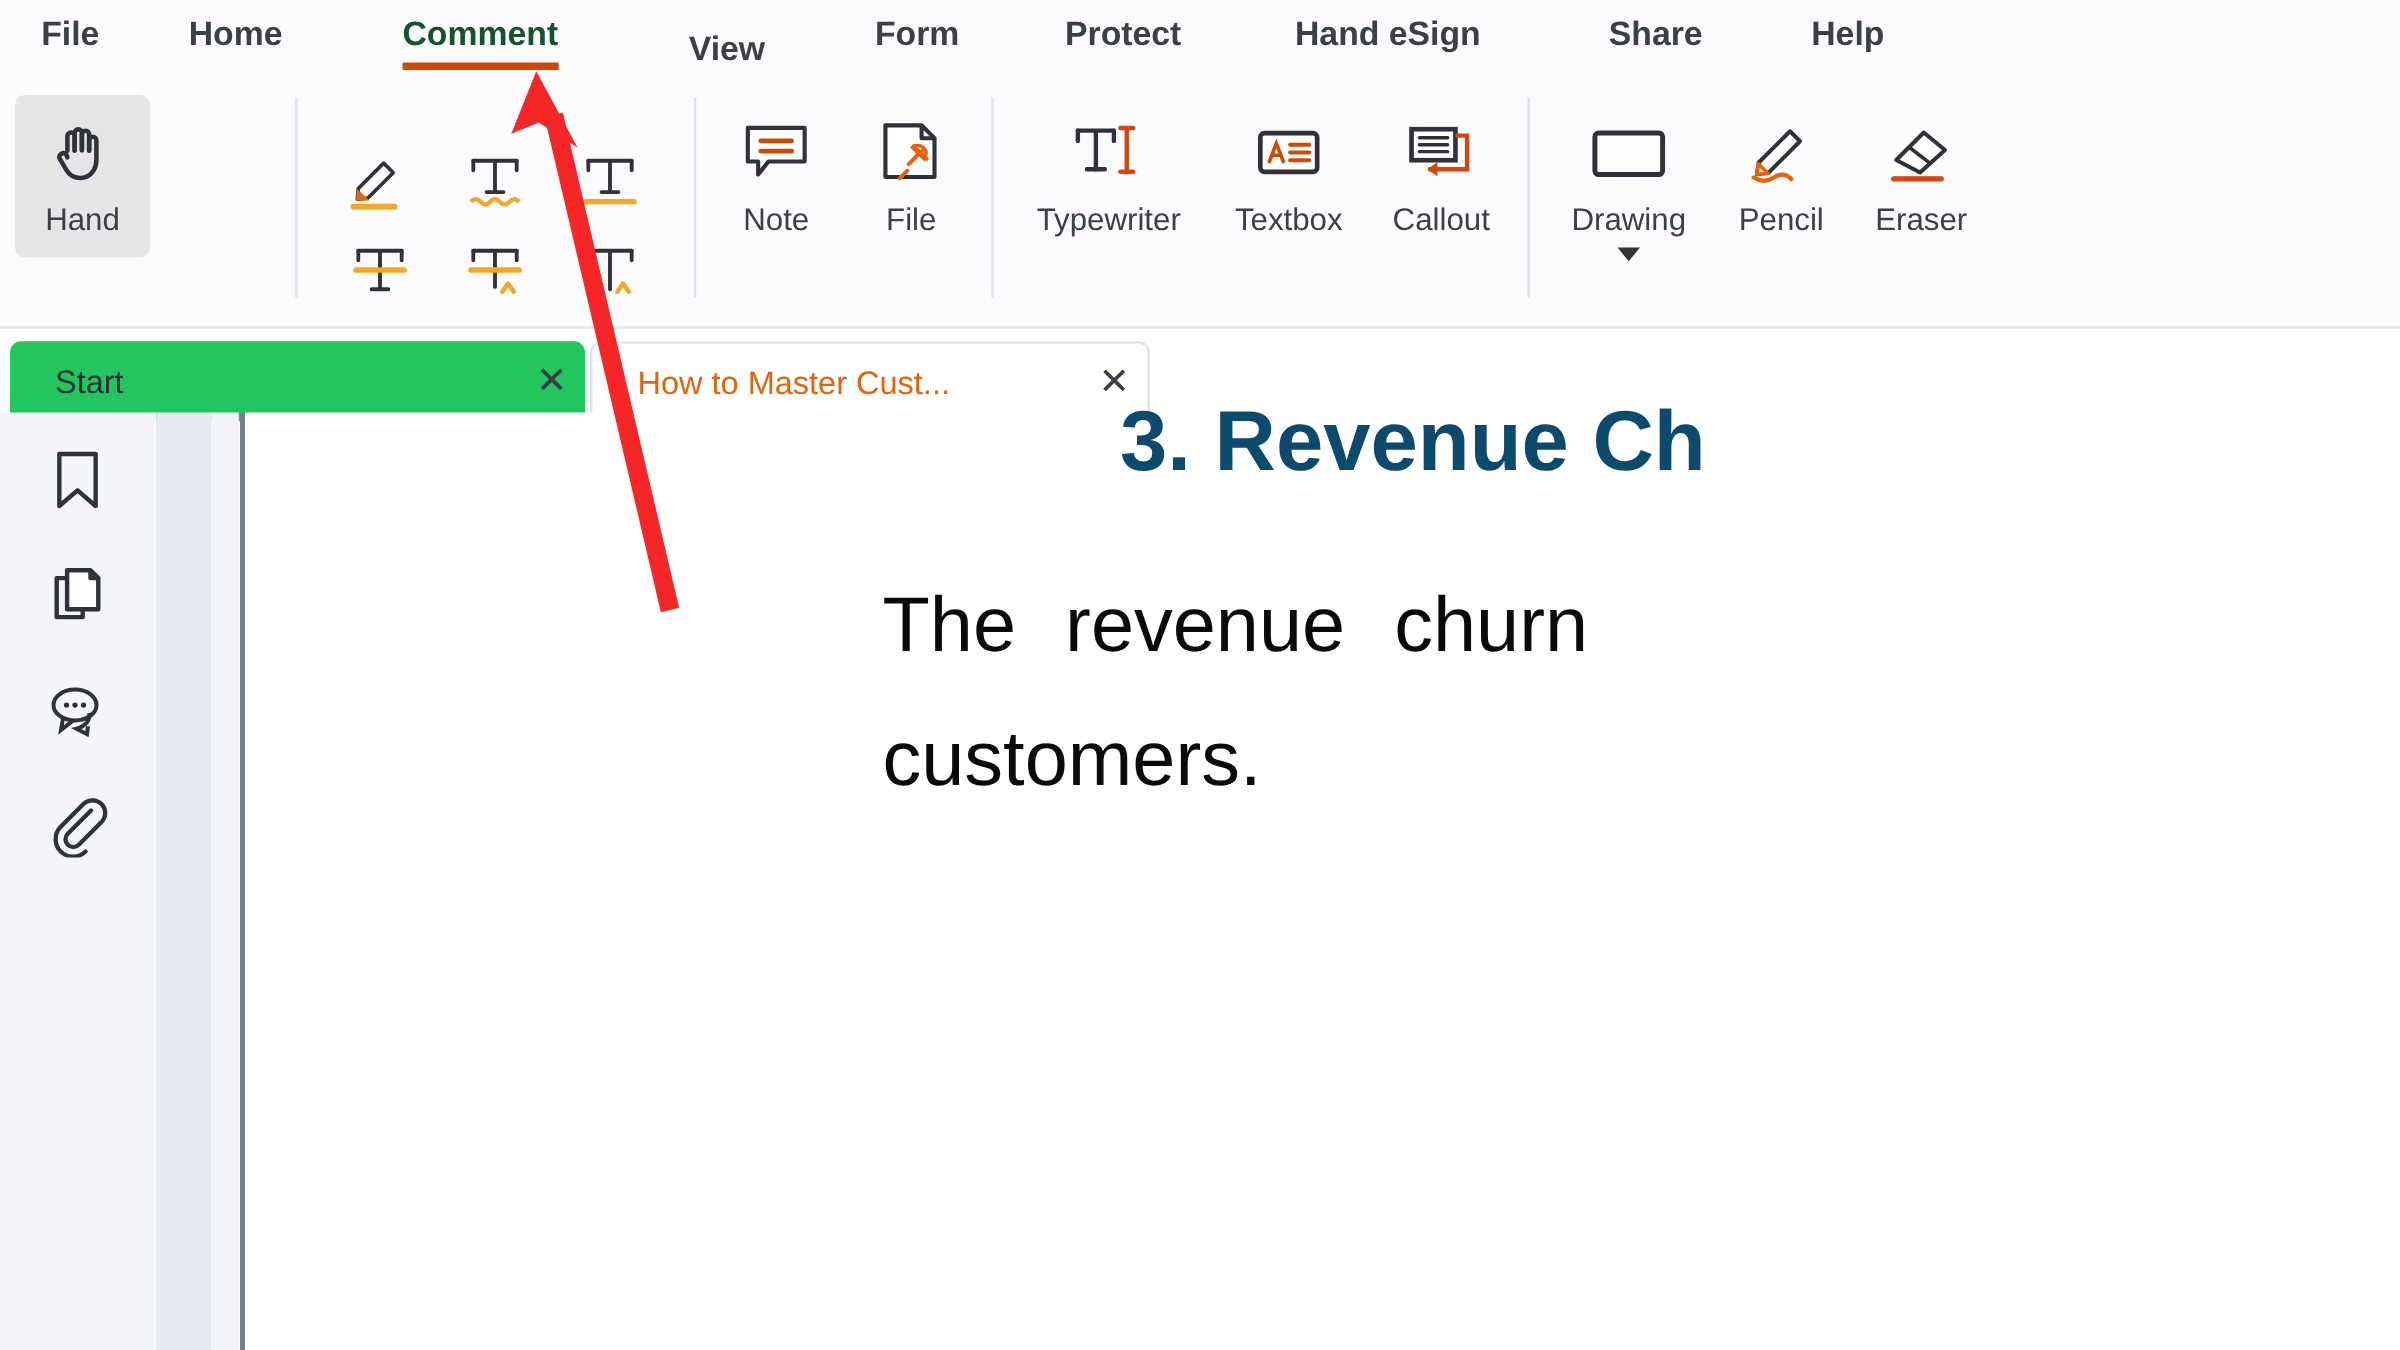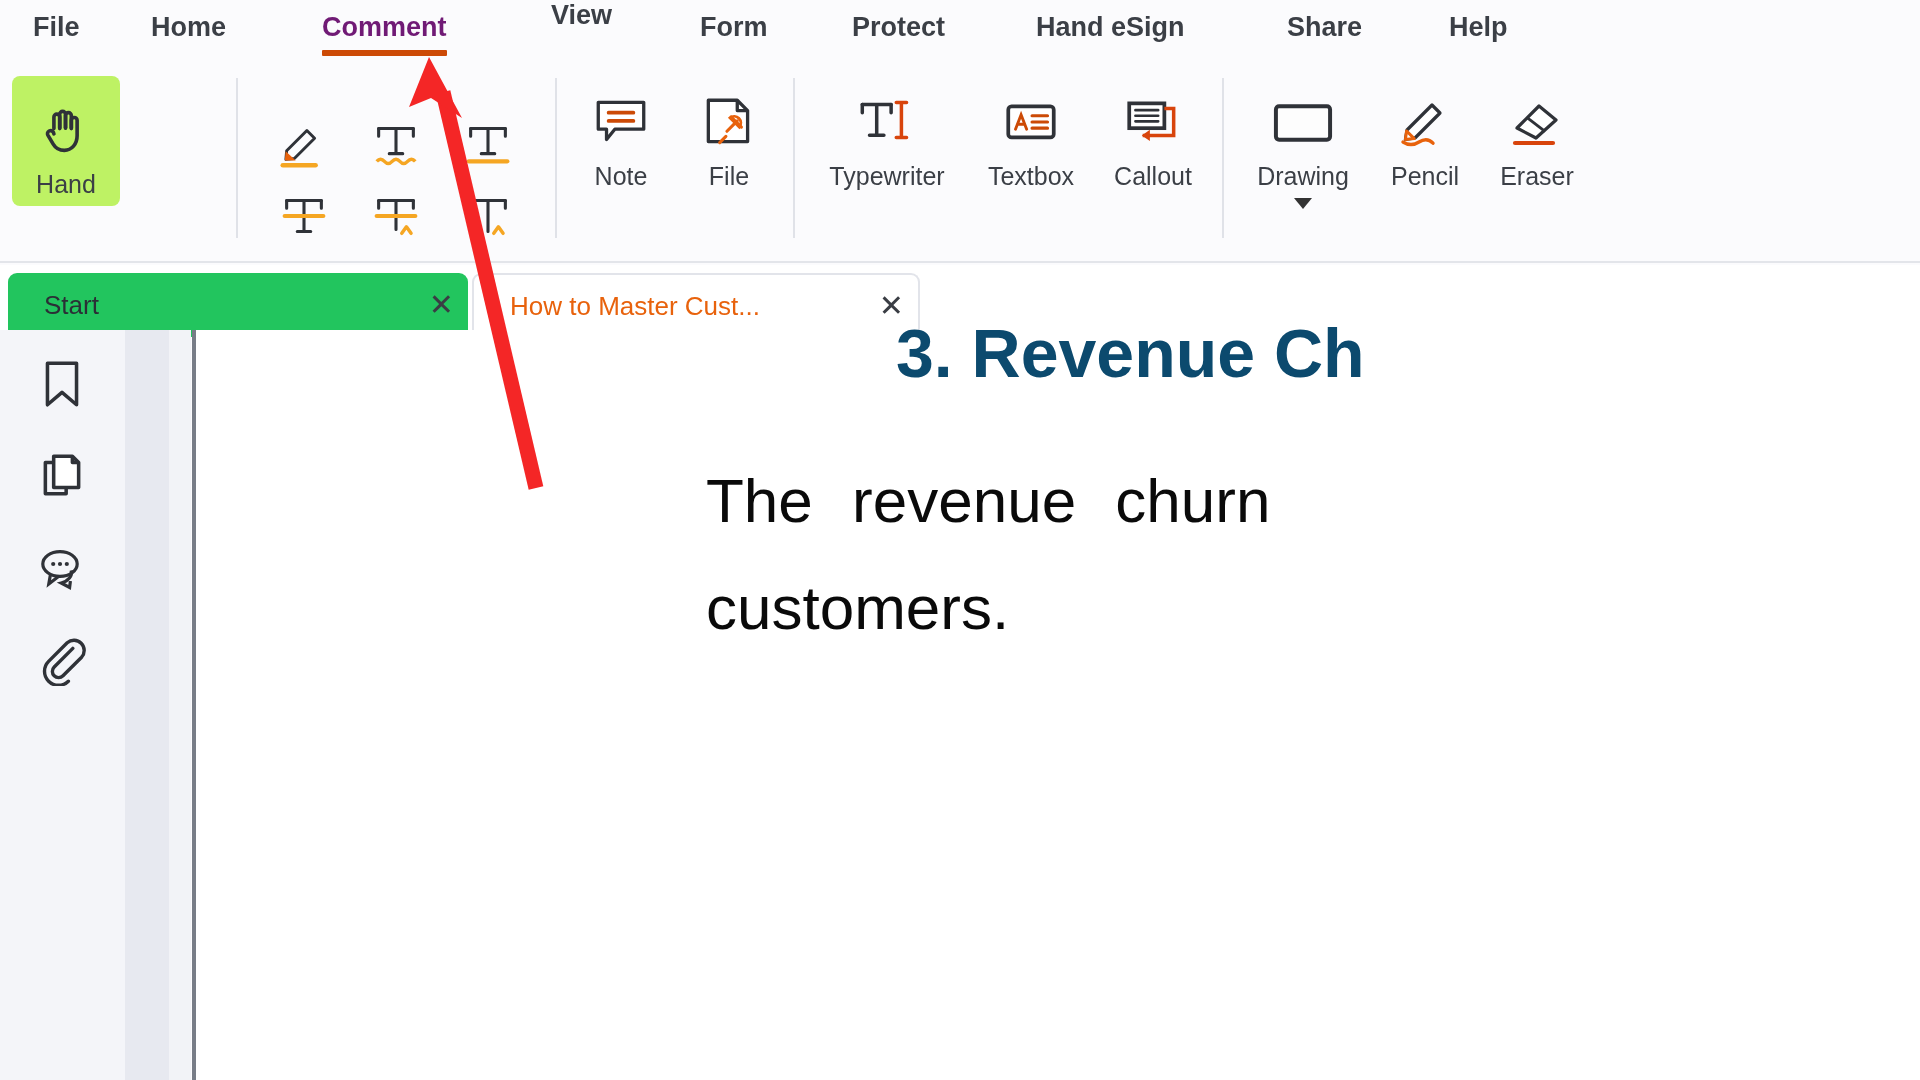--- a/index.html
+++ b/index.html
@@ -17,21 +17,21 @@
     background:#fbfbfd;
     display:flex; align-items:center;
   }
   .menu-item {
     position:relative;
     font-size:27px; font-weight:bold; color:#3b3f46;
     padding:0 0 4px 0;
     white-space:nowrap;
     cursor:pointer;
   }
-  .menu-item.active { color:#701a75; }
+  .menu-item.active { color:#14532d; }
   .menu-item.active::after {
     content:""; position:absolute;
     left:0; right:0; bottom:-9px; height:6px;
     background:#cc4a06; border-radius:1px;
   }
 
   
   .ribbon {
     position:absolute; left:0; top:56px; width:1920px; height:207px;
     background:#fbfbfd;
@@ -46,21 +46,21 @@
     position:absolute; display:flex; flex-direction:column;
     align-items:center; justify-content:flex-start;
     cursor:pointer; user-select:none;
   }
   .btn-big .glyph { height:70px; display:flex; align-items:center; justify-content:center; }
   .btn-big .lbl {
     font-size:25px; color:#3b3f46; margin-top:4px; white-space:nowrap;
     font-family:"Liberation Sans", sans-serif;
   }
   .btn-big.selected {
-    background:#bef264; border-radius:8px;justify-content:center;
+    background:#e5e5e5; border-radius:8px;
   }
   .caret {
     width:0;height:0;border-left:9px solid transparent;border-right:9px solid transparent;
     border-top:11px solid #333; margin-top:7px;
   }
 
   .btn-small {
     position:absolute; width:72px; height:64px;
     display:flex; align-items:center; justify-content:center;
     cursor:pointer;
@@ -139,21 +139,21 @@
 </style>
 </head>
 <body>
 
 <div id="app">
 
   <div class="menubar">
     <div class="menu-item" style="position:absolute;left:33px;top:12px;">File</div>
     <div class="menu-item" style="position:absolute;left:151px;top:12px;">Home</div>
     <div class="menu-item active" style="position:absolute;left:322px;top:12px;">Comment</div>
-    <div class="menu-item" style="position:absolute;left:551px;top:0;">View</div>
+    <div class="menu-item" style="position:absolute;left:551px;top:24px;">View</div>
     <div class="menu-item" style="position:absolute;left:700px;top:12px;">Form</div>
     <div class="menu-item" style="position:absolute;left:852px;top:12px;">Protect</div>
     <div class="menu-item" style="position:absolute;left:1036px;top:12px;">Hand eSign</div>
     <div class="menu-item" style="position:absolute;left:1287px;top:12px;">Share</div>
     <div class="menu-item" style="position:absolute;left:1449px;top:12px;">Help</div>
   </div>
 
   <div class="ribbon">
 
     <div class="btn-big selected" style="left:12px;top:20px;width:108px;height:130px;padding-top:12px;">

